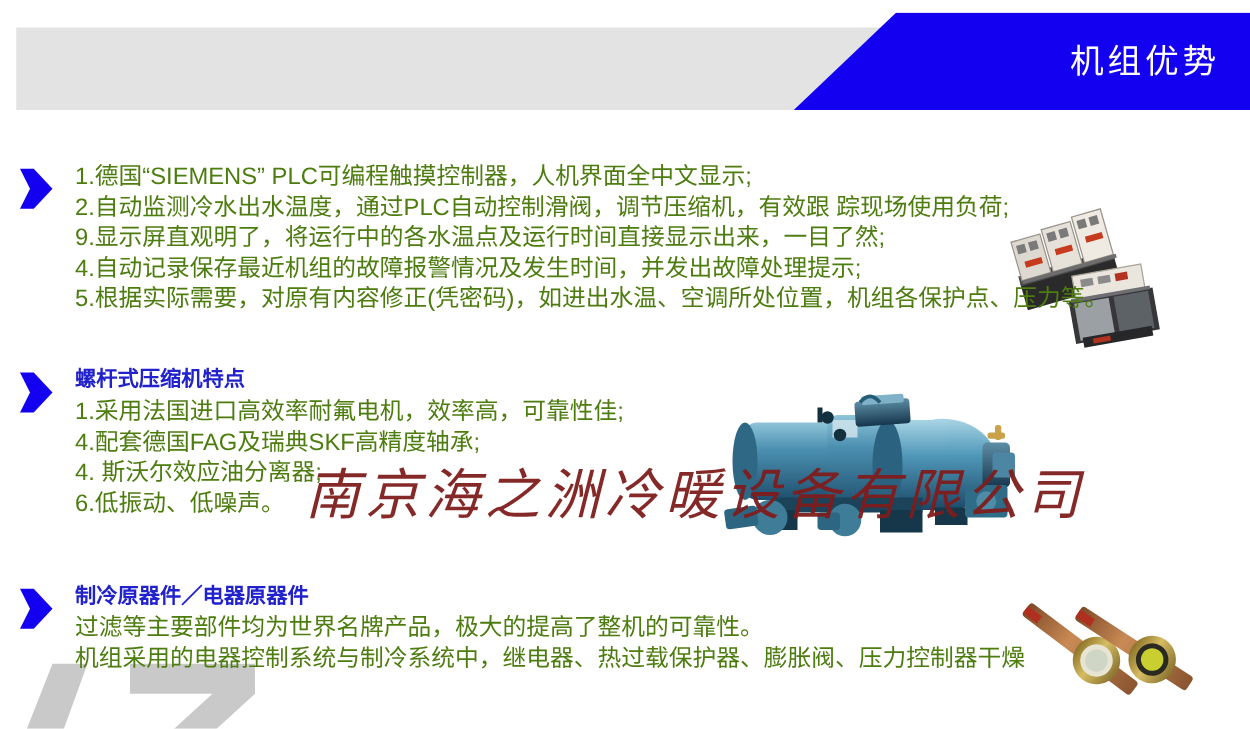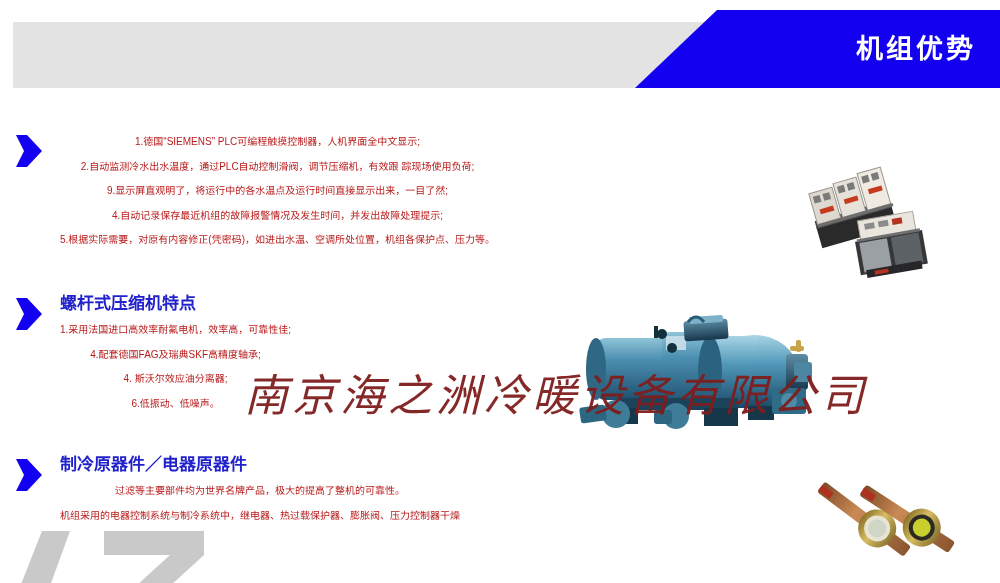--- a/index.html
+++ b/index.html
@@ -48,21 +48,21 @@
   }
   .header-title {
     position: absolute;
     right: 24px;
     top: 10px;
     height: 78px;
     line-height: 78px;
     color: #ffffff;
     font-size: 27px;
     letter-spacing: 3px;
-    font-weight: bold;
+    font-weight: normal;
     white-space: nowrap;
     z-index: 3;
   }
 
   
   .deco-seven {
     position: absolute;
     left: 8px;
     bottom: -14px;
     width: 210px;
@@ -104,30 +104,29 @@
   }
   .sec-title {
     color: #2222cc;
     font-size: 17px;
     font-weight: bold;
     line-height: 22px;
     margin-bottom: 3px;
     white-space: nowrap;
   }
   .sec-line {
-    color: #b91c1c;
-    font-size: 10px;
+    color: #4d7c0f;
+    font-size: 19px;
     line-height: 24.5px;
     white-space: nowrap;
-    text-align: center;
   }
 
   #sec-micro  { left: 14px; top: 130px; }
   #sec-screw  { left: 14px; top: 293px; }
-  #sec-parts  { left: 14px; top: 454px; }
+  #sec-parts  { left: 14px; top: 466px; }
 
   
   .product-img { position: absolute; z-index: 4; }
   #img-relays     { left: 798px; top: 163px;  width: 120px; height: 100px; }
   #img-contactor  { left: 848px; top: 205px;  width: 92px;  height: 78px; }
   #img-compressor { left: 558px; top: 310px;  width: 256px; height: 140px; }
   #img-valves     { left: 806px; top: 470px;  width: 150px; height: 100px; }
 </style>
 </head>
 <body>

